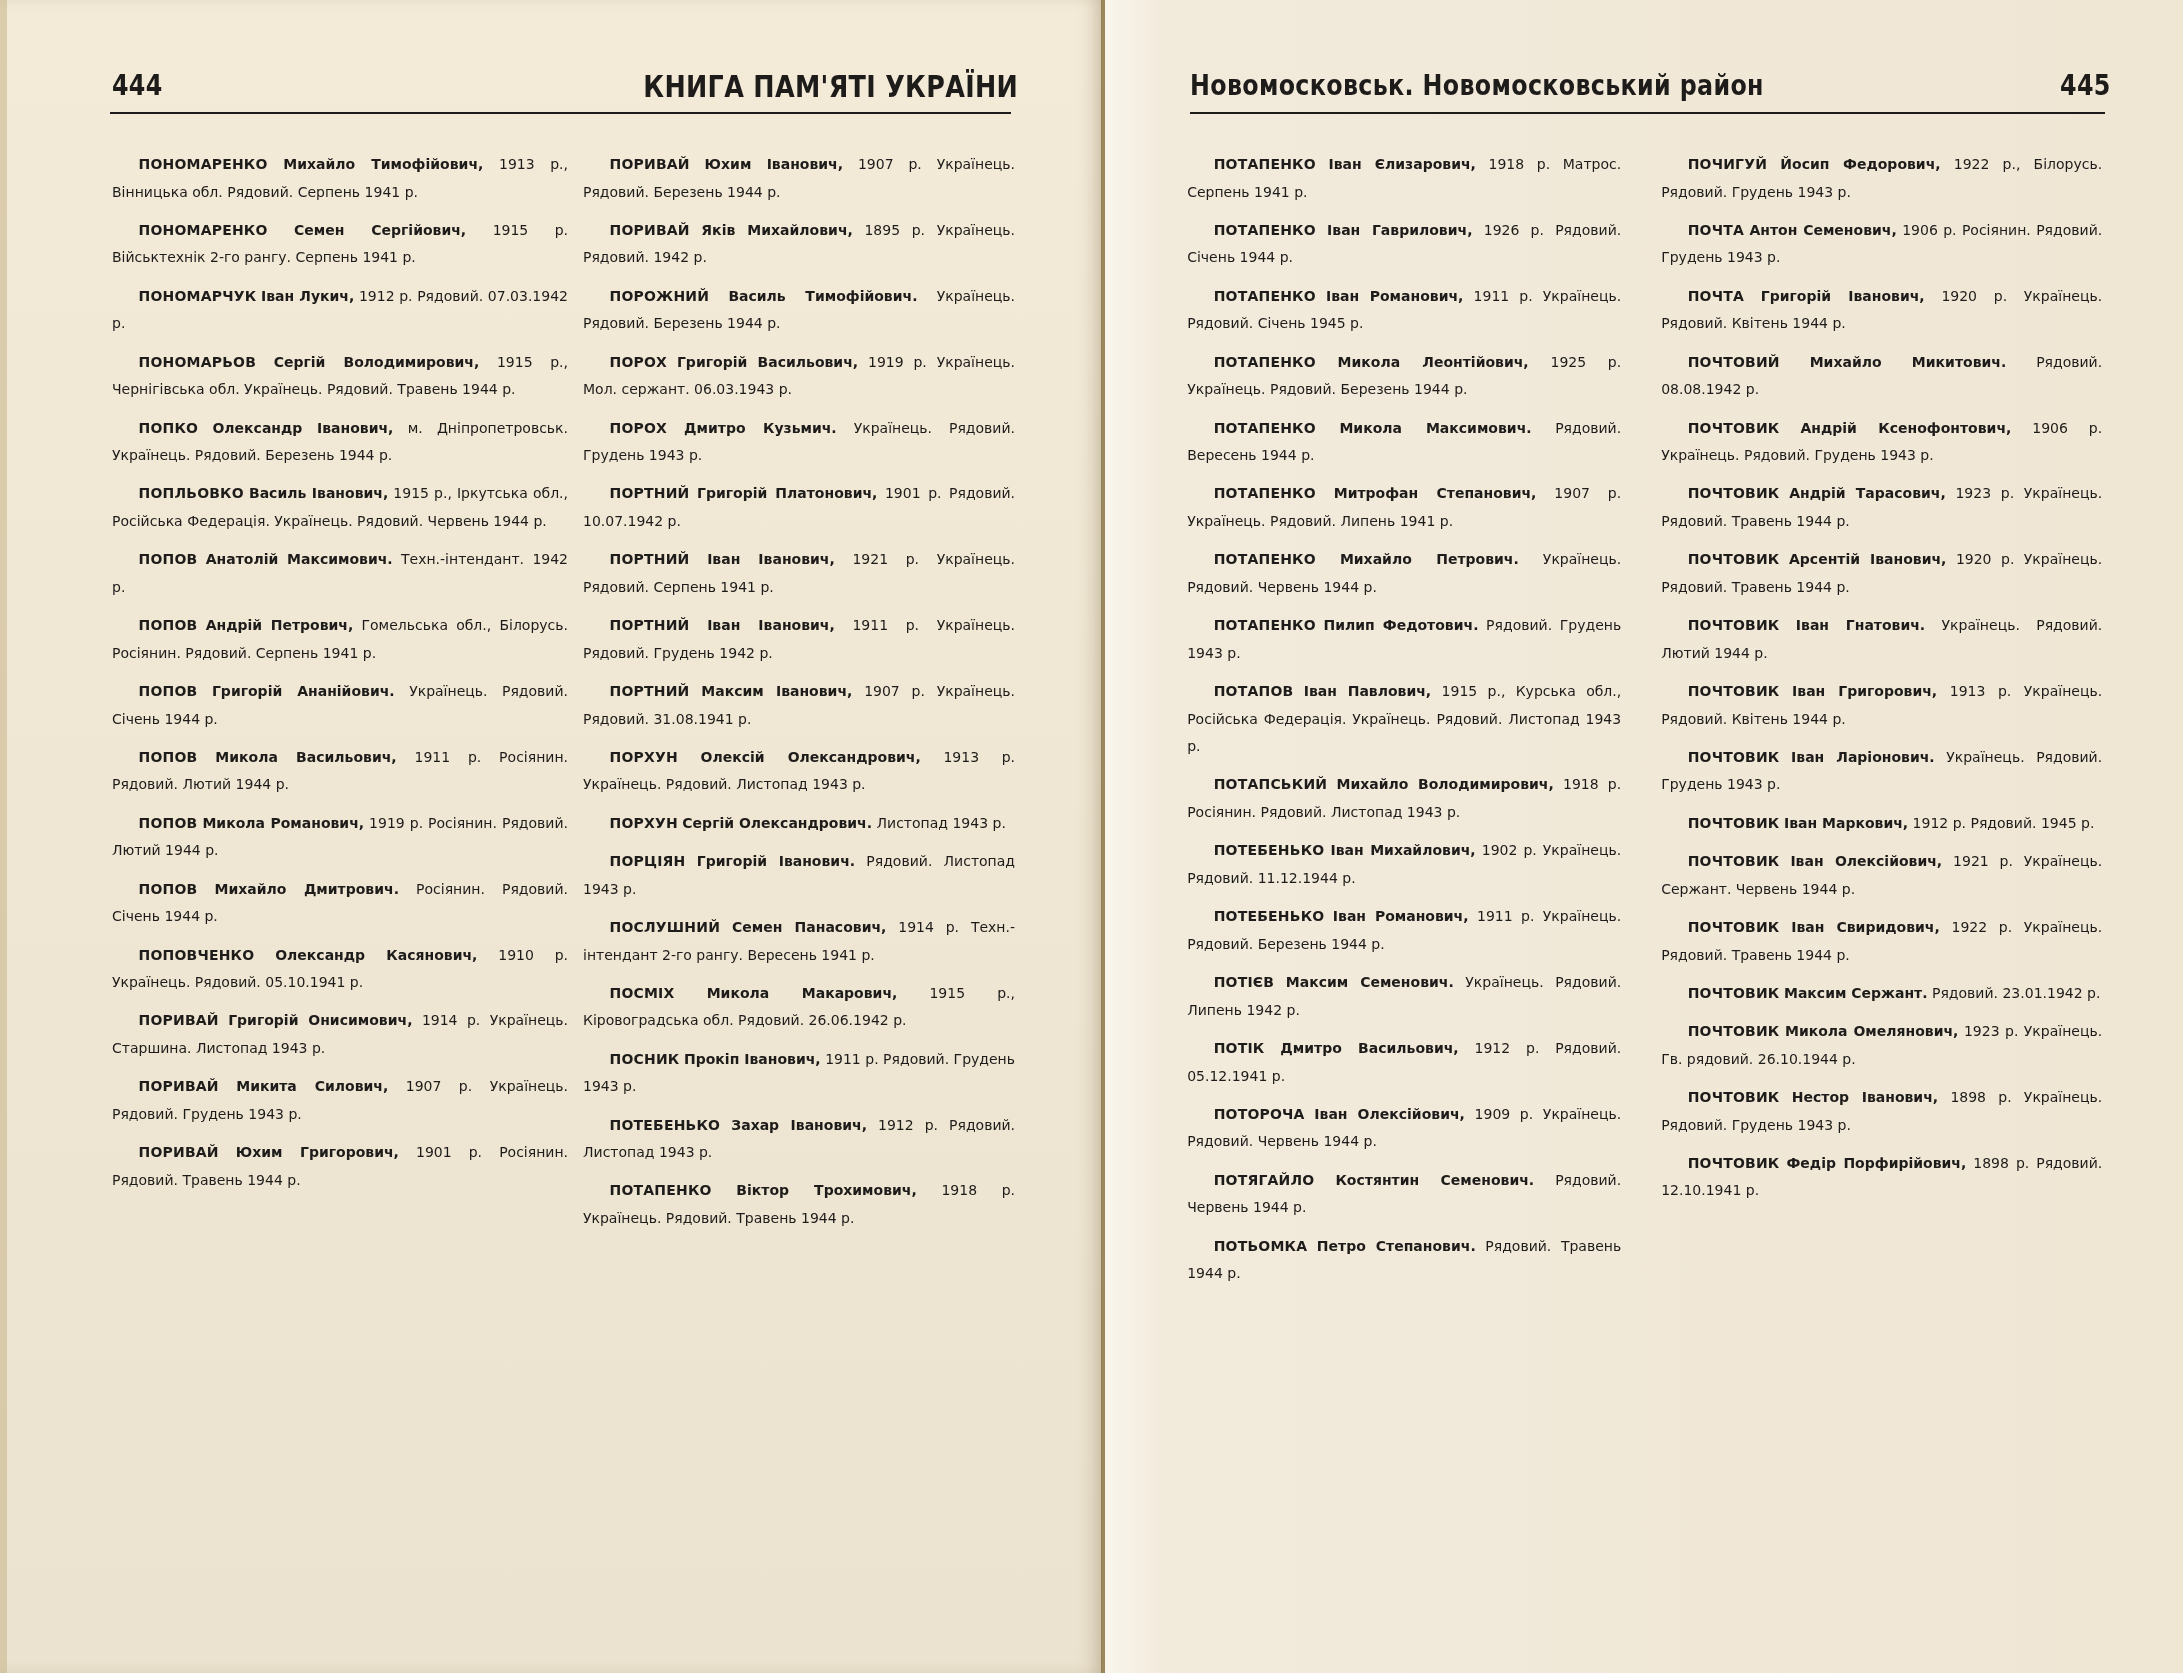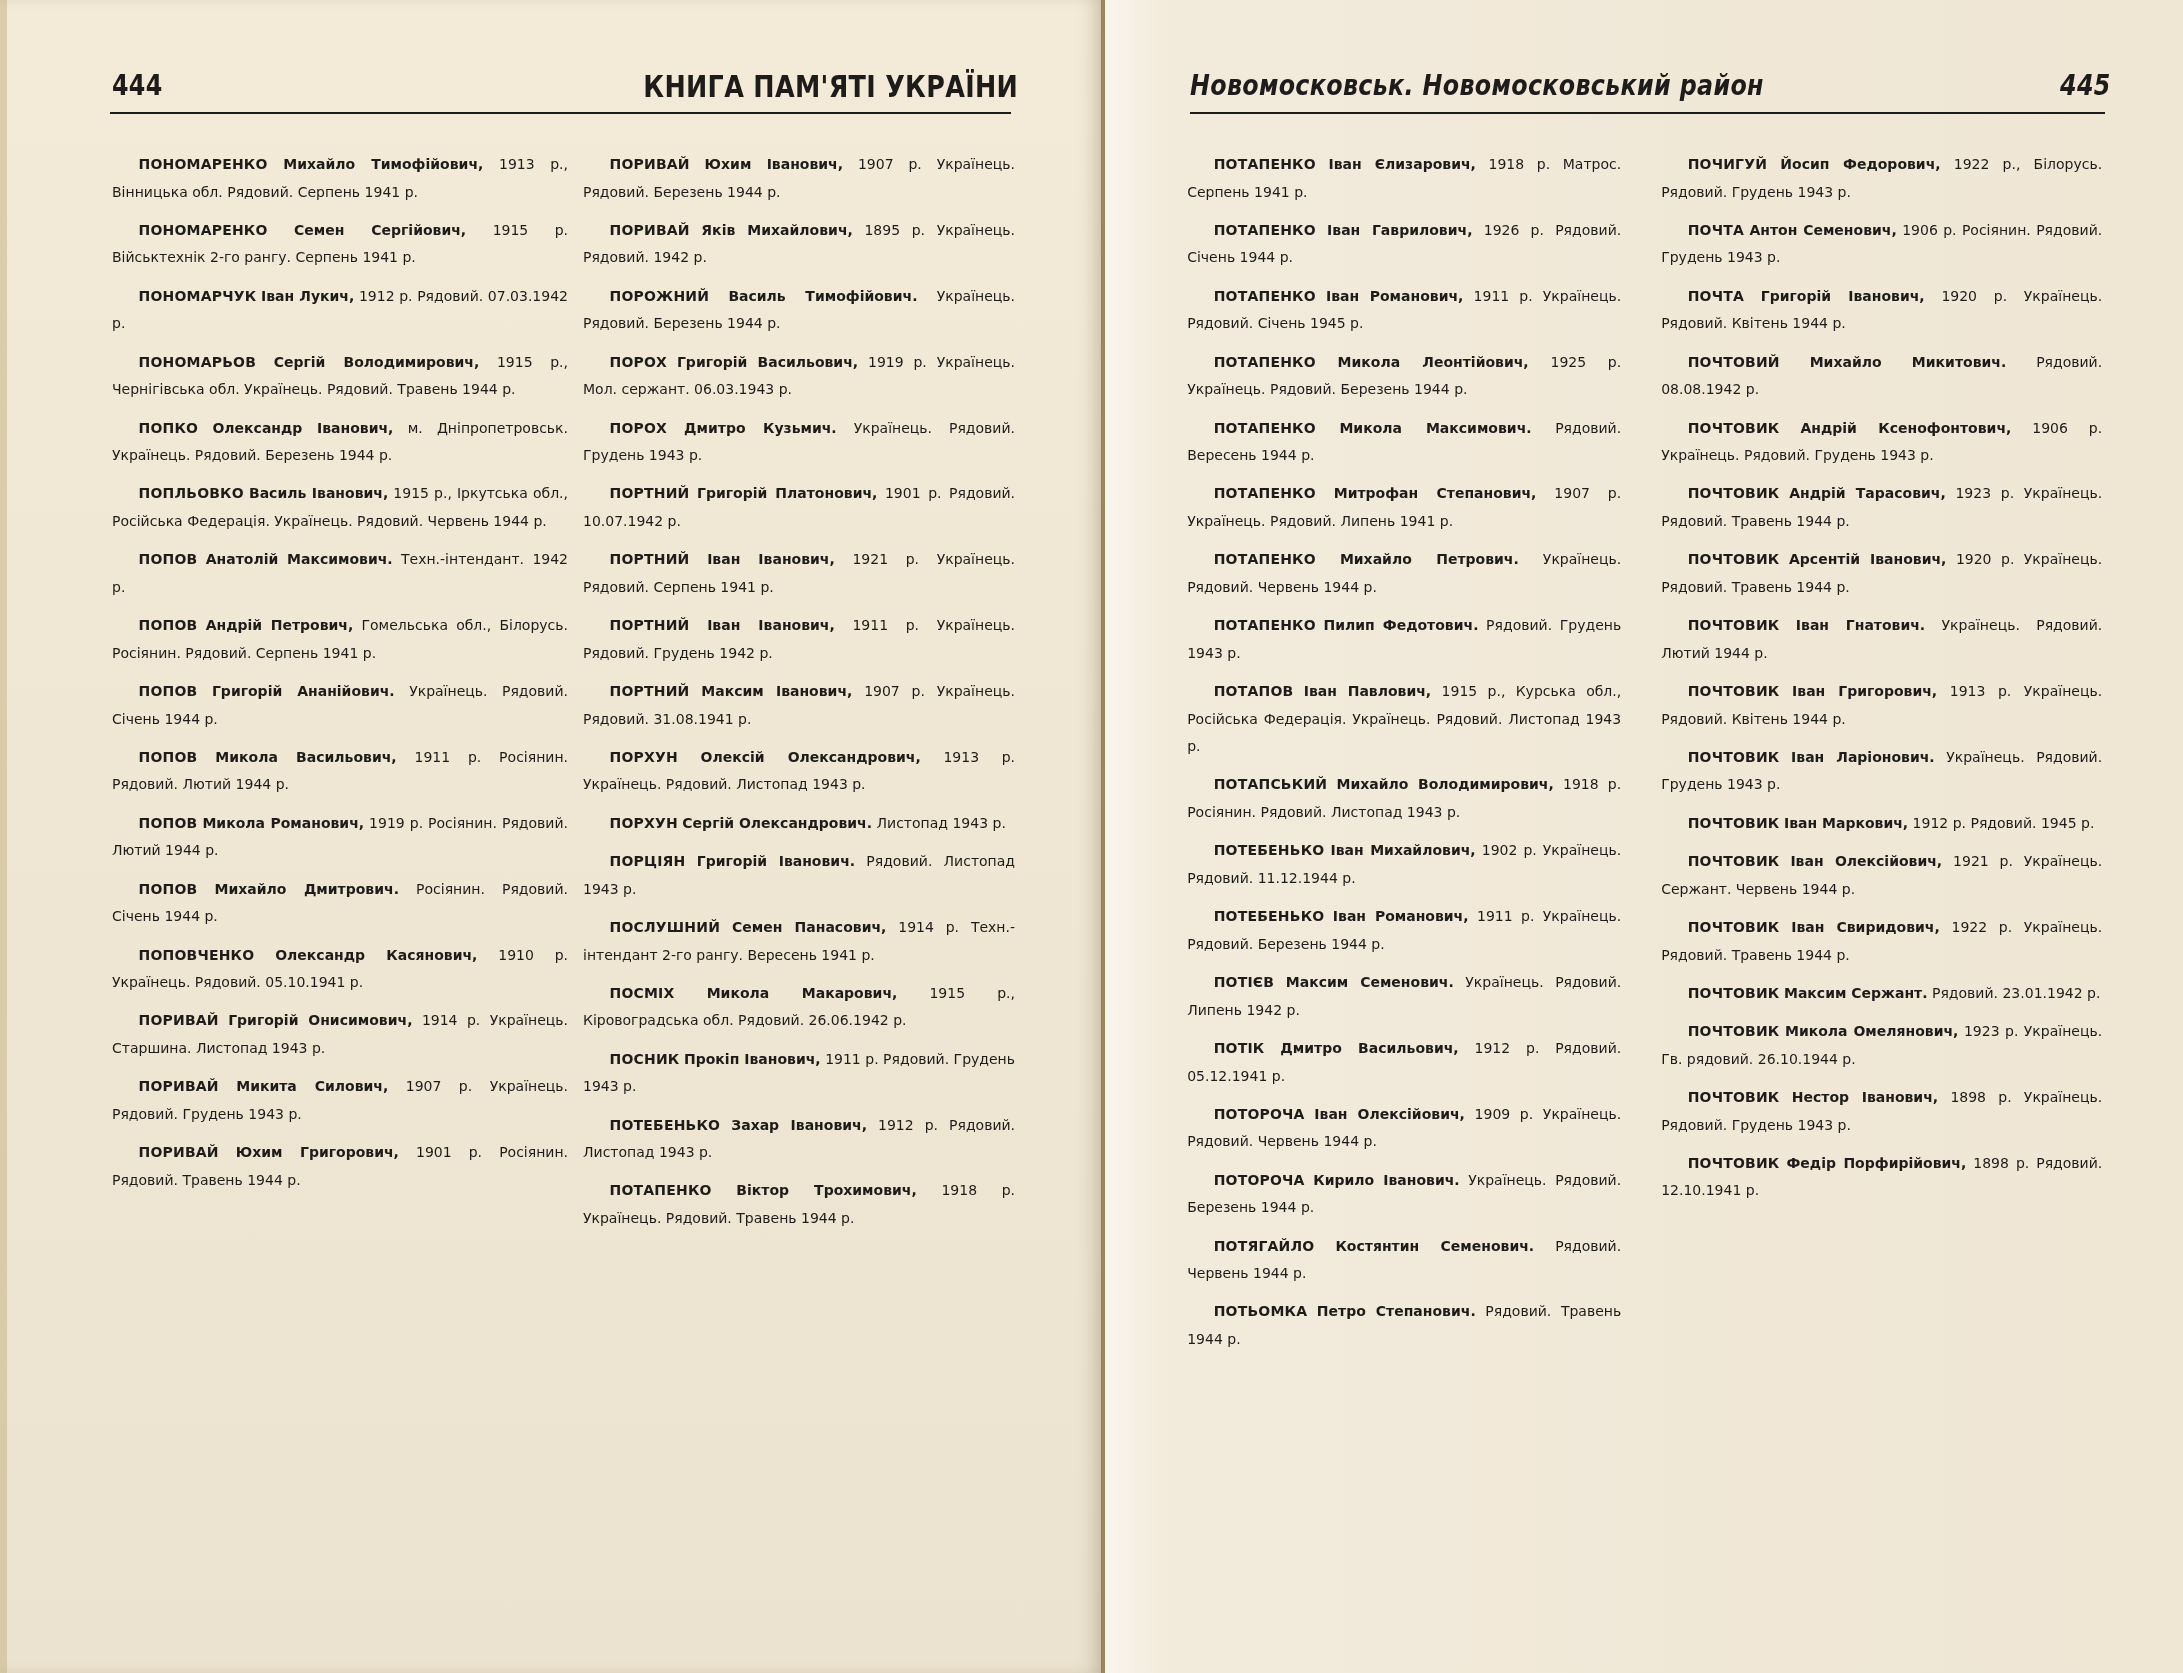--- a/index.html
+++ b/index.html
@@ -16,21 +16,21 @@
     background: linear-gradient(180deg, #f3ead8 0%, #efe6d3 50%, #ebe2cf 100%);
     padding-left: 32px;
   }
   .page.left { width: 1103px; box-shadow: inset -13.2px 0 17.6px -7.4px rgba(120,100,60,0.35); }
   .page.right { width: 1081px; background: linear-gradient(90deg, #faf6ee 0%, #f2eadb 6%, #efe6d4 100%); }
   .gutter-line { position: absolute; left: 1101px; top: 0; width: 4.4px; height: 1673px; background: #8a7442; opacity: .85; }
   .left-edge { position:absolute; left:0; top:0; width:7.4px; height:1673px; background:#c9b98f; opacity:.6; }
 
   .header { position: absolute; top: 68px; height: 51px; }
   .page.left .header { left: 110px; width: 901px; }
-  .page.right .header { left: 88px; width: 915px; font-style: italic; }
+  .page.right .header { left: 88px; width: 915px; }
   .header .num, .header .title {
     font-family: "DejaVu Sans", sans-serif; font-weight: bold;
     font-size: 29px; letter-spacing: 0.4px; transform: scaleX(0.82); transform-origin: left center;
     position: absolute; top: 0; white-space: nowrap;
   }
   .page.left .header .num { left: 1.5px; }
   .page.left .header .title { right: -7.4px; transform-origin: right center; font-size: 31px; }
   .page.right .header .title { left: 0; font-size: 29px; }
   .page.right .header .num { right: -5.9px; transform-origin: right center; }
   .header .rule { position: absolute; left: 0; right: 0; top: 44px; height: 2.2px; background: #1e1c1a; }
@@ -112,21 +112,20 @@
         <p class="entry"><span class="surname">ПОТАПЕНКО</span> <span class="given">Митрофан Степанович,</span> <span class="details">1907 р. Українець. Рядовий. Липень 1941 р.</span></p>
         <p class="entry"><span class="surname">ПОТАПЕНКО</span> <span class="given">Михайло Петрович.</span> <span class="details">Українець. Рядовий. Червень 1944 р.</span></p>
         <p class="entry"><span class="surname">ПОТАПЕНКО</span> <span class="given">Пилип Федотович.</span> <span class="details">Рядовий. Грудень 1943 р.</span></p>
         <p class="entry"><span class="surname">ПОТАПОВ</span> <span class="given">Іван Павлович,</span> <span class="details">1915 р., Курська обл., Російська Федерація. Українець. Рядовий. Листопад 1943 р.</span></p>
         <p class="entry"><span class="surname">ПОТАПСЬКИЙ</span> <span class="given">Михайло Володимирович,</span> <span class="details">1918 р. Росіянин. Рядовий. Листопад 1943 р.</span></p>
         <p class="entry"><span class="surname">ПОТЕБЕНЬКО</span> <span class="given">Іван Михайлович,</span> <span class="details">1902 р. Українець. Рядовий. 11.12.1944 р.</span></p>
         <p class="entry"><span class="surname">ПОТЕБЕНЬКО</span> <span class="given">Іван Романович,</span> <span class="details">1911 р. Українець. Рядовий. Березень 1944 р.</span></p>
         <p class="entry"><span class="surname">ПОТІЄВ</span> <span class="given">Максим Семенович.</span> <span class="details">Українець. Рядовий. Липень 1942 р.</span></p>
         <p class="entry"><span class="surname">ПОТІК</span> <span class="given">Дмитро Васильович,</span> <span class="details">1912 р. Рядовий. 05.12.1941 р.</span></p>
         <p class="entry"><span class="surname">ПОТОРОЧА</span> <span class="given">Іван Олексійович,</span> <span class="details">1909 р. Українець. Рядовий. Червень 1944 р.</span></p>
-        <p class="entry"><span class="surname">ПОТОРОЧА</span> <span class="given">Кирило Іванович.</span> <span class="details">Українець. Рядовий. Березень 1944 р.</span></p>
         <p class="entry"><span class="surname">ПОТЯГАЙЛО</span> <span class="given">Костянтин Семенович.</span> <span class="details">Рядовий. Червень 1944 р.</span></p>
         <p class="entry"><span class="surname">ПОТЬОМКА</span> <span class="given">Петро Степанович.</span> <span class="details">Рядовий. Травень 1944 р.</span></p>
       </div>
     <div class="col col4">
         <p class="entry"><span class="surname">ПОЧИГУЙ</span> <span class="given">Йосип Федорович,</span> <span class="details">1922 р., Білорусь. Рядовий. Грудень 1943 р.</span></p>
         <p class="entry"><span class="surname">ПОЧТА</span> <span class="given">Антон Семенович,</span> <span class="details">1906 р. Росіянин. Рядовий. Грудень 1943 р.</span></p>
         <p class="entry"><span class="surname">ПОЧТА</span> <span class="given">Григорій Іванович,</span> <span class="details">1920 р. Українець. Рядовий. Квітень 1944 р.</span></p>
         <p class="entry"><span class="surname">ПОЧТОВИЙ</span> <span class="given">Михайло Микитович.</span> <span class="details">Рядовий. 08.08.1942 р.</span></p>
         <p class="entry"><span class="surname">ПОЧТОВИК</span> <span class="given">Андрій Ксенофонтович,</span> <span class="details">1906 р. Українець. Рядовий. Грудень 1943 р.</span></p>
         <p class="entry"><span class="surname">ПОЧТОВИК</span> <span class="given">Андрій Тарасович,</span> <span class="details">1923 р. Українець. Рядовий. Травень 1944 р.</span></p>

